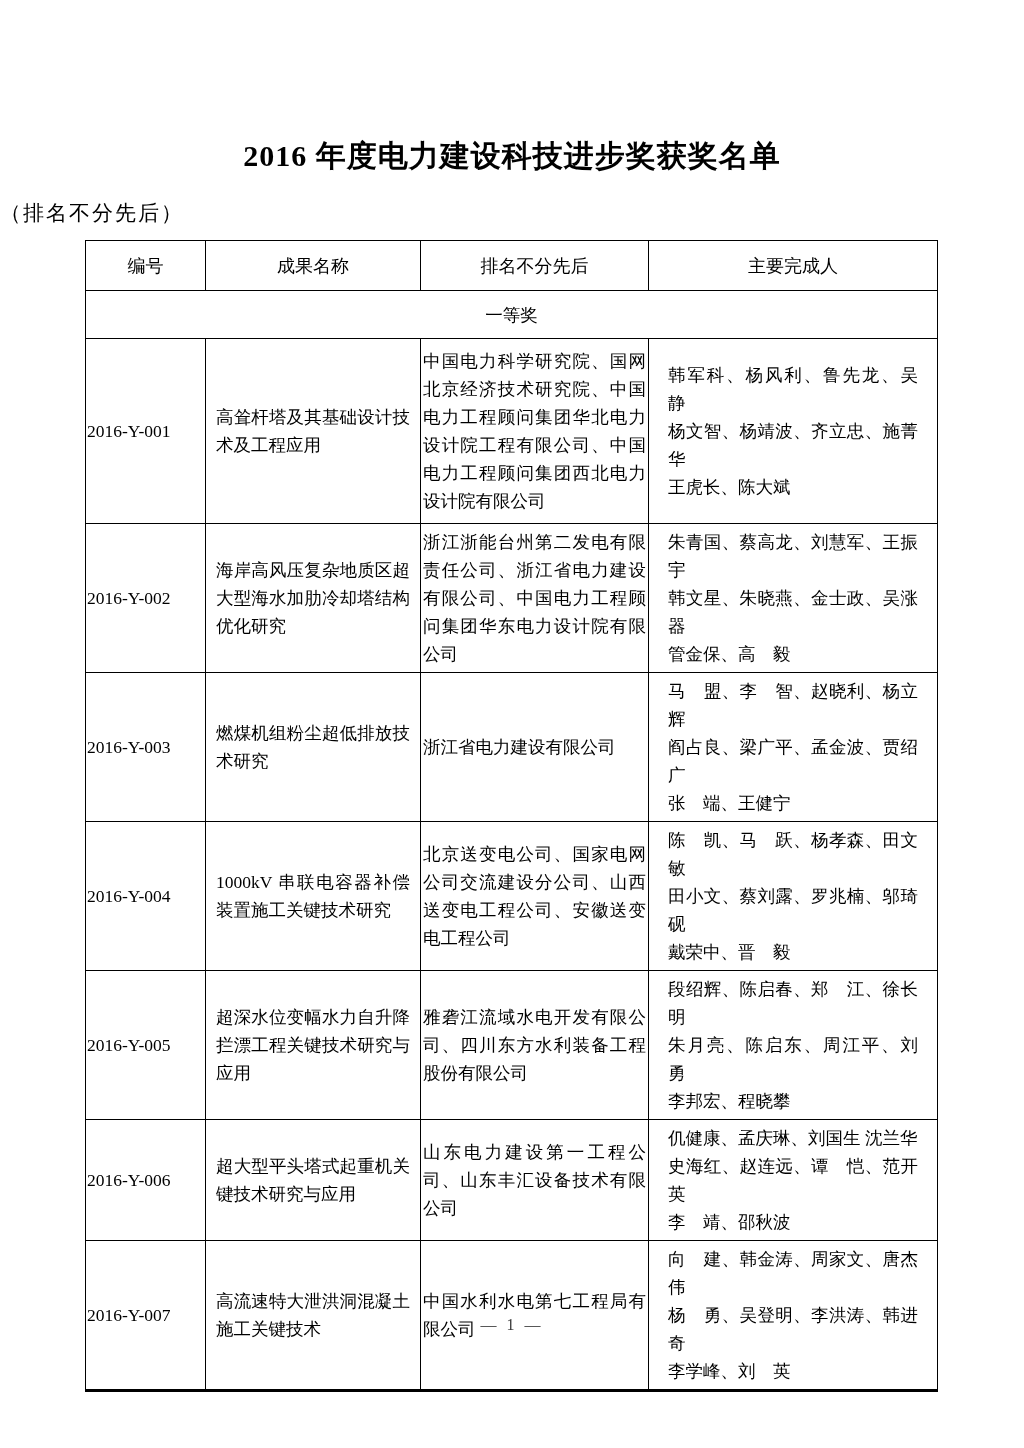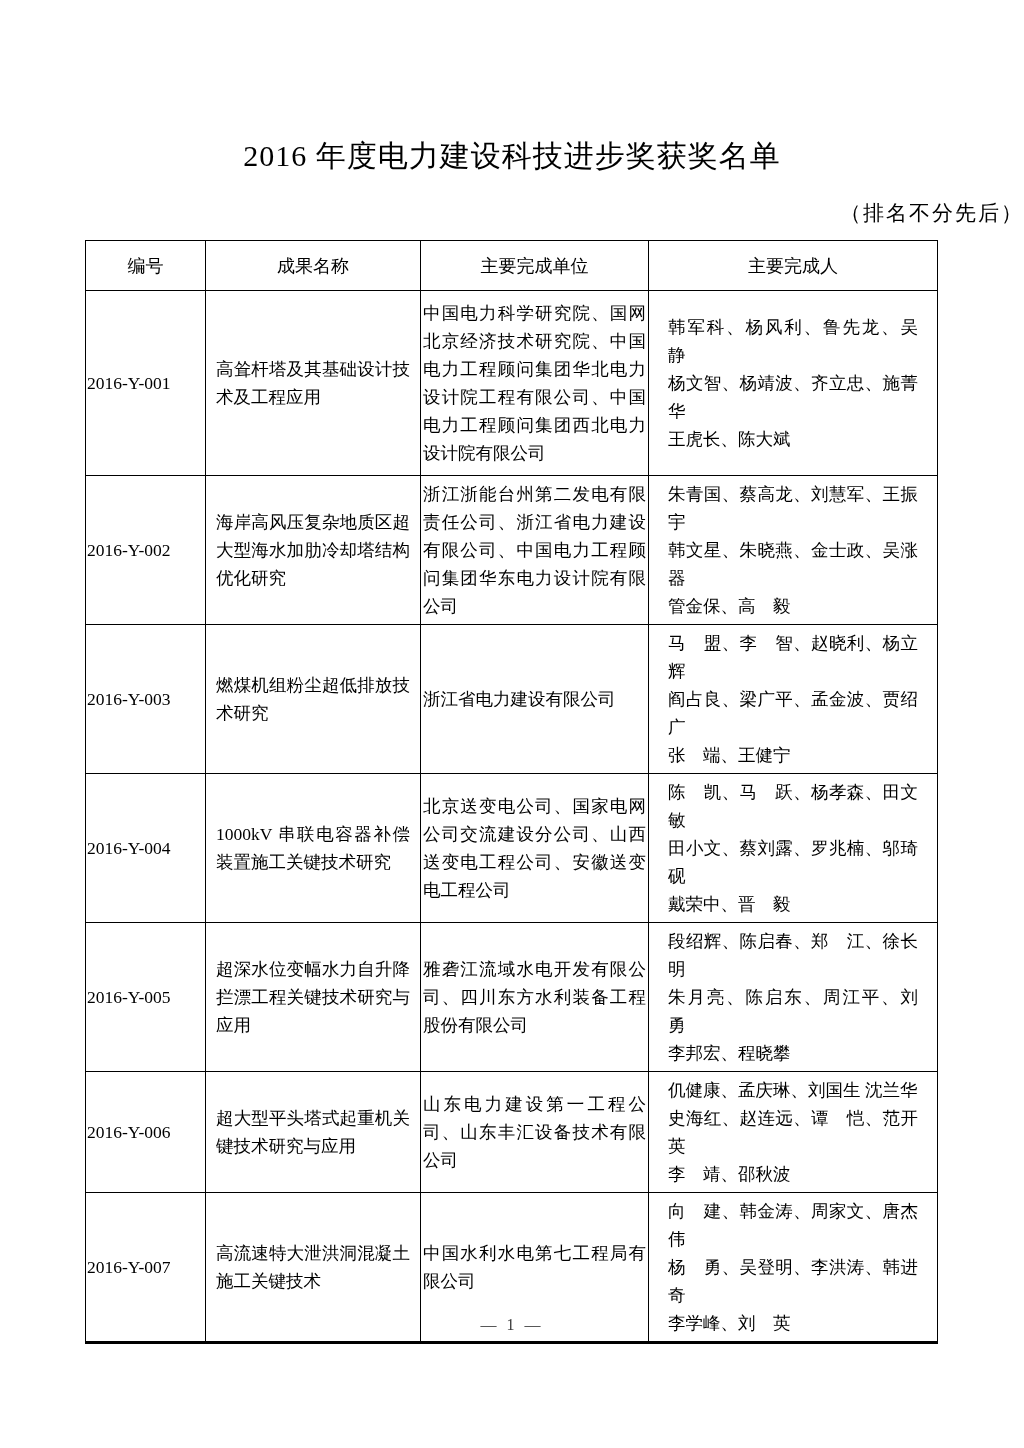--- a/index.html
+++ b/index.html
@@ -14,29 +14,29 @@
     font-family: "Liberation Serif", "DejaVu Serif", serif;
     color: #000;
   }
   .doc-title {
     position: absolute;
     top: 136px;
     left: 0;
     width: 100%;
     text-align: center;
     font-size: 30px;
-    font-weight: normal;
+    font-weight: bold;
     letter-spacing: 1px;
   }
   .doc-subtitle {
     position: absolute;
     top: 199px;
     left: 0;
     width: 100%;
-    text-align: right;
+    text-align: left;
     font-size: 21px;
     letter-spacing: 2px;
   }
   table.award-table {
     position: absolute;
     top: 240px;
     left: 85px;
     width: 852px;
     border-collapse: collapse;
     table-layout: fixed;
@@ -106,22 +106,25 @@
   <colgroup>
     <col style="width:120px">
     <col style="width:215px">
     <col style="width:228px">
     <col style="width:289px">
   </colgroup>
   <tbody>
     <tr class="row-header">
       <th>编号</th>
       <th>成果名称</th>
-      <th>主要完成单位</th>
+      <th>排名不分先后</th>
       <th>主要完成人</th>
+    </tr>
+    <tr class="row-section">
+      <td class="cell-section" colspan="4">一等奖</td>
     </tr>
     <tr class="r1">
       <td class="cell-id">2016-Y-001</td>
       <td class="cell-name">高耸杆塔及其基础设计技术及工程应用</td>
       <td class="cell-units">中国电力科学研究院、国网北京经济技术研究院、中国电力工程顾问集团华北电力设计院工程有限公司、中国电力工程顾问集团西北电力设计院有限公司</td>
       <td class="cell-people">韩军科、杨风利、鲁先龙、吴　静
 杨文智、杨靖波、齐立忠、施菁华
 王虎长、陈大斌</td>
     </tr>
     <tr class="r2">

